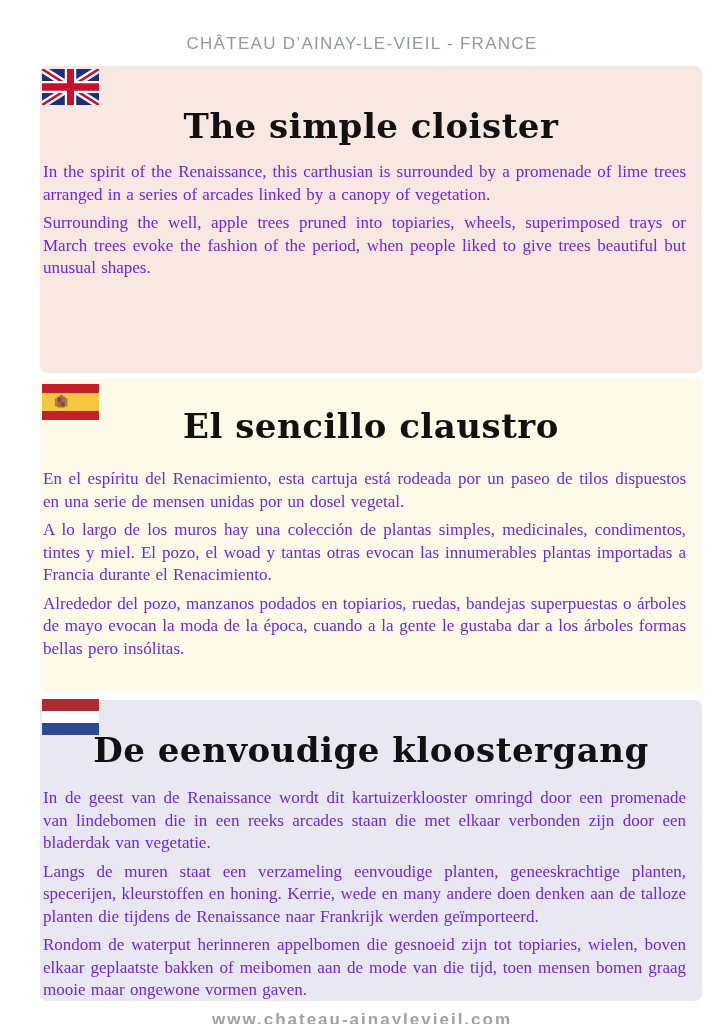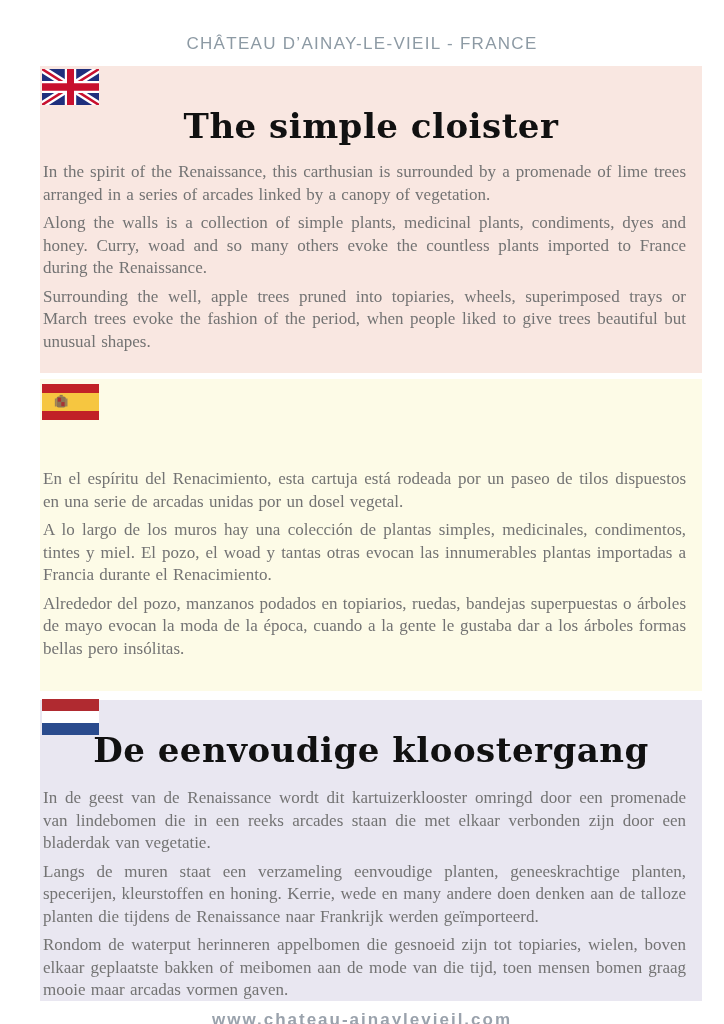--- a/index.html
+++ b/index.html
@@ -18,20 +18,21 @@
     text-align: center;
     font-family: "Liberation Sans", sans-serif;
     font-size: 17px;
     letter-spacing: 1.3px;
     color: #8d9aa4;
   }
   .section {
     position: absolute;
     left: 40px;
     width: 662px;
+    border-radius: 7px;
   }
   #sec-en { top: 42px;  height: 307px; background: #f9e7e1; }
   #sec-es { top: 355px; height: 312px; background: #fdfbe7; }
   #sec-nl { top: 676px; height: 301px; background: #e9e7f1; }
   .flag {
     position: absolute;
     left: 2px;
     width: 57px;
     height: 36px;
     display: block;
@@ -58,21 +59,21 @@
     left: 3px; right: 16px;
   }
   #sec-en .sec-body { top: 95px; }
   #sec-es .sec-body { top: 89px; }
   #sec-nl .sec-body { top: 87px; }
   .sec-body p {
     margin: 0 0 6px 0;
     font-size: 17px;
     line-height: 22.5px;
     text-align: justify;
-    color: #737373;
+    color: #6d28d9;
     word-spacing: 1px;
   }
   .site-footer {
     position: absolute;
     top: 986px; left: 0; width: 100%;
     text-align: center;
     font-family: Liberation Sans, sans-serif;
     font-weight: bold;
     font-size: 17px;
     letter-spacing: 2px;
@@ -90,54 +91,54 @@
     <svg class="flag" viewBox="0 0 60 36" preserveAspectRatio="none">
       <rect width="60" height="36" fill="#1f2f7d"></rect>
       <path d="M0,0 L60,36 M60,0 L0,36" stroke="#ffffff" stroke-width="7.4"></path>
       <path d="M0,0 L60,36 M60,0 L0,36" stroke="#c8102e" stroke-width="2.6"></path>
       <path d="M30,0 V36 M0,18 H60" stroke="#ffffff" stroke-width="12"></path>
       <path d="M30,0 V36 M0,18 H60" stroke="#c8102e" stroke-width="7.4"></path>
     </svg>
     <h2 class="sec-title">The simple cloister</h2>
     <div class="sec-body">
       <p>In the spirit of the Renaissance, this carthusian is surrounded by a promenade of lime trees arranged in a series of arcades linked by a canopy of vegetation.</p>
-      <p>Along the walls is a collection of simple plants, medicinal plants, condiments, dyes and honey. Curry, woad and so many others evoke the countless plants imported to France during the Renaissance.</p>
       <p>Surrounding the well, apple trees pruned into topiaries, wheels, superimposed trays or March trees evoke the fashion of the period, when people liked to give trees beautiful but unusual shapes.</p>
     </div>
   </div>
 
   <div class="section" id="sec-es">
     <svg class="flag" viewBox="0 0 55 36" preserveAspectRatio="none">
       <rect width="55" height="36" fill="#c12127"></rect>
       <rect y="9" width="55" height="18" fill="#f6c640"></rect>
       <g transform="translate(14,12.5)">
         <rect x="-1.6" y="2" width="1.6" height="8" fill="#9b8258"></rect>
         <rect x="9" y="2" width="1.6" height="8" fill="#9b8258"></rect>
         <rect x="0" y="0" width="9" height="11" rx="2" fill="#8d7454"></rect>
         <rect x="1.2" y="1.2" width="3.2" height="4" fill="#a83434"></rect>
         <rect x="4.6" y="5.6" width="3.2" height="4" fill="#a83434"></rect>
         <rect x="3" y="-1.6" width="3" height="1.8" fill="#8d7454"></rect>
       </g>
     </svg>
+    <h2 class="sec-title">El sencillo claustro</h2>
     <div class="sec-body">
-      <p>En el espíritu del Renacimiento, esta cartuja está rodeada por un paseo de tilos dispuestos en una serie de arcadas unidas por un dosel vegetal.</p>
+      <p>En el espíritu del Renacimiento, esta cartuja está rodeada por un paseo de tilos dispuestos en una serie de mensen unidas por un dosel vegetal.</p>
       <p>A lo largo de los muros hay una colección de plantas simples, medicinales, condimentos, tintes y miel. El pozo, el woad y tantas otras evocan las innumerables plantas importadas a Francia durante el Renacimiento.</p>
       <p>Alrededor del pozo, manzanos podados en topiarios, ruedas, bandejas superpuestas o árboles de mayo evocan la moda de la época, cuando a la gente le gustaba dar a los árboles formas bellas pero insólitas.</p>
     </div>
   </div>
 
   <div class="section" id="sec-nl">
     <svg class="flag" viewBox="0 0 55 36" preserveAspectRatio="none">
       <rect width="55" height="12" y="0" fill="#b02a30"></rect>
       <rect width="55" height="12" y="12" fill="#ffffff"></rect>
       <rect width="55" height="12" y="24" fill="#2a4b8d"></rect>
     </svg>
     <h2 class="sec-title">De eenvoudige kloostergang</h2>
     <div class="sec-body">
       <p>In de geest van de Renaissance wordt dit kartuizerklooster omringd door een promenade van lindebomen die in een reeks arcades staan die met elkaar verbonden zijn door een bladerdak van vegetatie.</p>
       <p>Langs de muren staat een verzameling eenvoudige planten, geneeskrachtige planten, specerijen, kleurstoffen en honing. Kerrie, wede en many andere doen denken aan de talloze planten die tijdens de Renaissance naar Frankrijk werden geïmporteerd.</p>
-      <p>Rondom de waterput herinneren appelbomen die gesnoeid zijn tot topiaries, wielen, boven elkaar geplaatste bakken of meibomen aan de mode van die tijd, toen mensen bomen graag mooie maar arcadas vormen gaven.</p>
+      <p>Rondom de waterput herinneren appelbomen die gesnoeid zijn tot topiaries, wielen, boven elkaar geplaatste bakken of meibomen aan de mode van die tijd, toen mensen bomen graag mooie maar ongewone vormen gaven.</p>
     </div>
   </div>
 
   <div class="site-footer">www.chateau-ainaylevieil.com</div>
 
 </div>
 
 </body></html>

